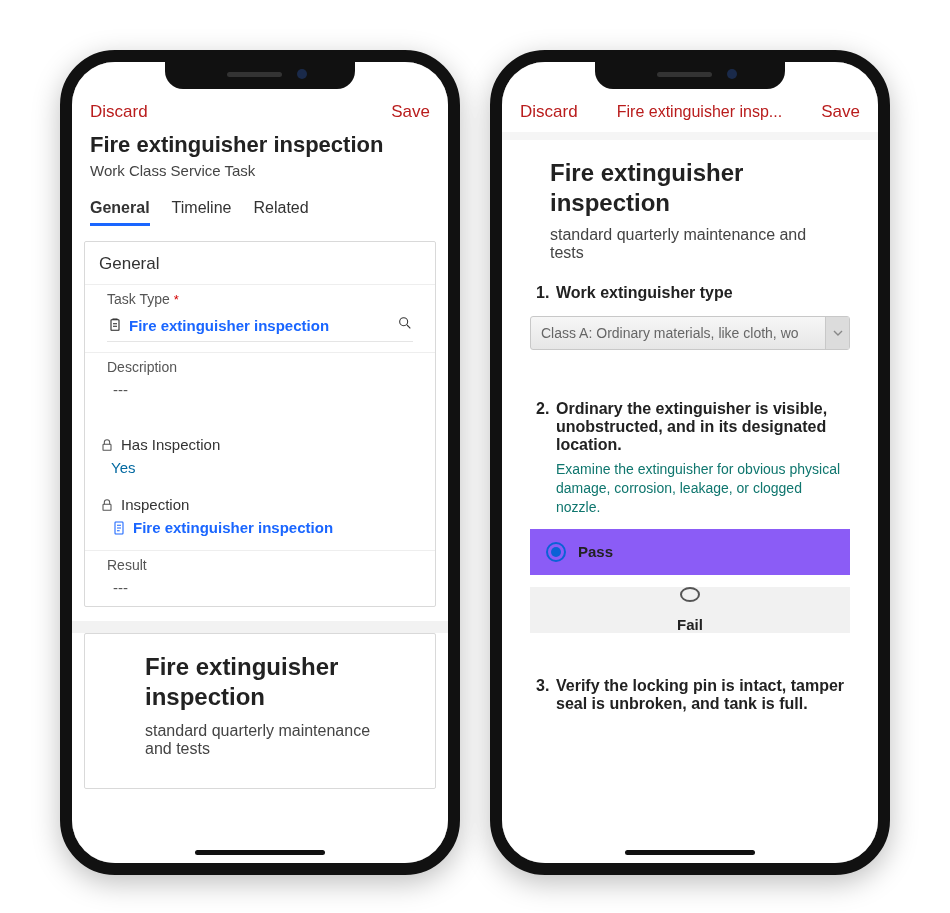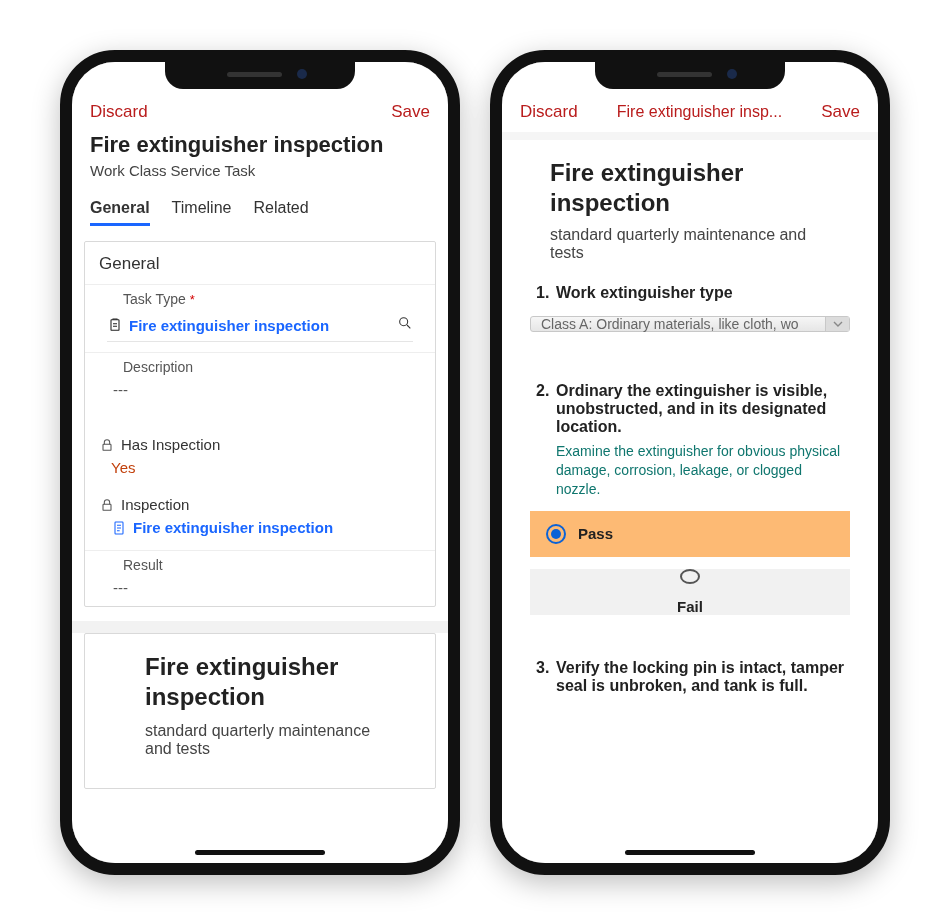--- a/index.html
+++ b/index.html
@@ -96,52 +96,52 @@
   
   .card {
     margin:14px 12px 0;
     border:1px solid #d9d9d9;
     border-radius:2px;
     background:#fff;
   }
   .card-header { font-size:17px; color:#333; padding:12px 14px 10px; }
   .field { padding:6px 22px 10px; border-top:1px solid #eee; }
   .field:first-of-type { border-top:none; }
-  .field-label { font-size:14px; color:#555; display:flex; align-items:center; gap:4px;margin-left:16px; }
+  .field-label { font-size:14px; color:#555; display:flex; align-items:center; gap:4px; }
   .req { color:#d40000; font-size:13px; }
   .field-value-row {
     display:flex; align-items:center; justify-content:space-between;
     padding-top:8px; border-bottom:1px solid #e5e5e5; padding-bottom:6px;
   }
   .link-val { color:#1a66ff; font-weight:600; font-size:15px; display:flex; align-items:center; gap:6px; }
   .dashes { color:#555; font-size:15px; padding:6px 0 0 6px; }
 
   .lock-row { display:flex; align-items:center; gap:6px; padding:10px 14px 0; font-size:15px; color:#333; }
-  .lock-sub { padding:6px 26px 10px; font-size:15px; color:#c2410c; }
+  .lock-sub { padding:6px 26px 10px; font-size:15px; color:#0369a1; }
   .lock-link { padding:6px 26px 10px; }
   .lock-link a { color:#1a66ff; font-weight:600; font-size:15px; text-decoration:none; display:inline-flex; align-items:center; gap:6px;}
 
   .section-divider { height:12px; background:#f2f2f2; margin-top:14px; }
   .big-block { padding:18px 60px 30px; }
   .big-block h2 { font-size:24px; font-weight:700; color:#222; line-height:1.25; }
   .big-block p { font-size:16px; color:#444; padding-top:10px; }
 
   
   .content-pad { padding:10px 28px 0; }
   .content-pad h2 { font-size:24px; font-weight:700; color:#222; line-height:1.25; }
   .content-pad p.desc { font-size:16px; color:#444; padding-top:8px; }
 
   .q { padding:22px 28px 0; }
   .q-title { font-size:16px; font-weight:700; color:#222; display:flex; gap:6px; }
   .q-num { min-width:14px; }
   .q-sub { font-size:14px; color:#0f766e; padding:6px 0 0 20px; line-height:1.35; }
 
   .dropdown {
     margin:14px 28px 0;
-    height:16px;
+    height:34px;
     background:linear-gradient(#f6f6f6,#e6e6e6);
     border:1px solid #c8c8c8;
     border-radius:3px;
     display:flex; align-items:center;
     padding:0 10px;
     font-size:14px; color:#666;
     position:relative;
     cursor:pointer;
   }
   .dropdown .dd-caret {
@@ -153,21 +153,21 @@
 
   .opt {
     margin:12px 28px 0;
     height:46px;
     display:flex; align-items:center;
     padding:0 16px;
     gap:14px;
     font-size:15px; font-weight:600; color:#222;
     cursor:pointer;
   }
-  .opt.pass { background:#fdba74;gap:12px; }
+  .opt.pass { background:#8b5cf6;gap:12px; }
   .opt.fail { background:#f1f1f1;flex-direction:column; }
   .radio {
     width:20px; height:20px; border:2px solid #555; border-radius:50%;
     display:flex; align-items:center; justify-content:center;
   }
   .opt.pass .radio { border-color:#0b62d6; }
   .opt.pass .radio::after {
     content:""; width:10px; height:10px; background:#0b62d6; border-radius:50%;
   }
 

